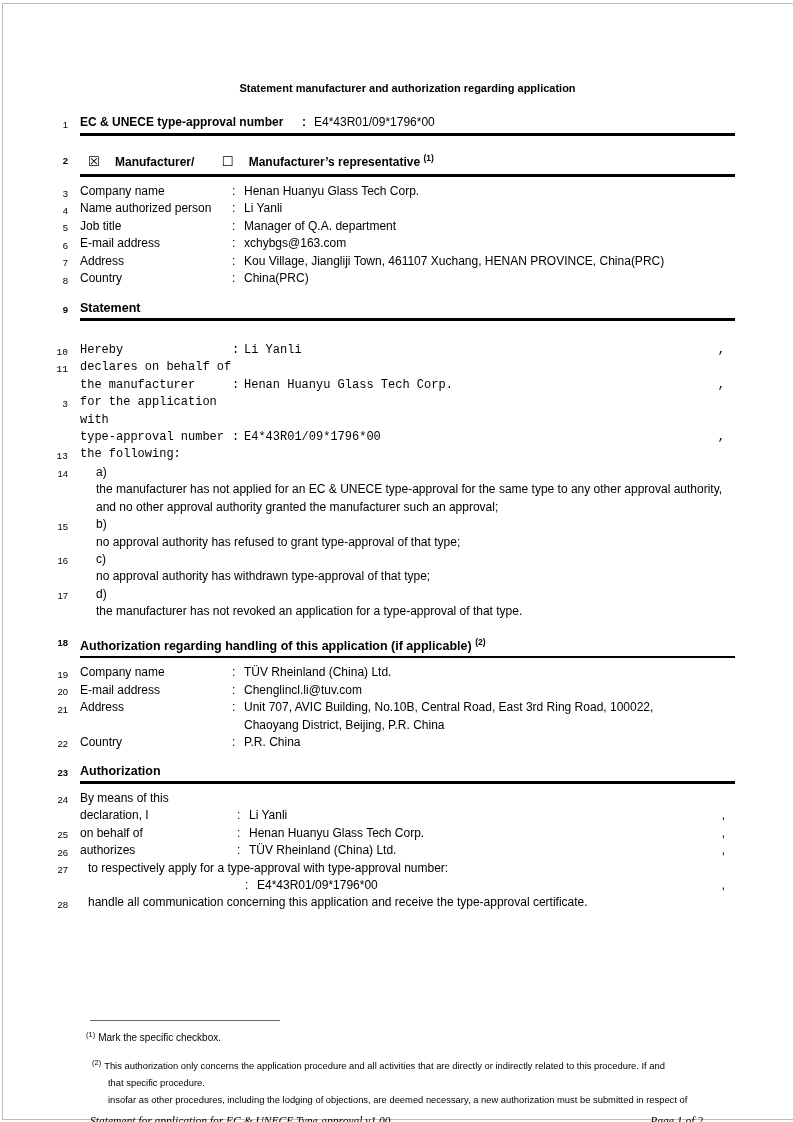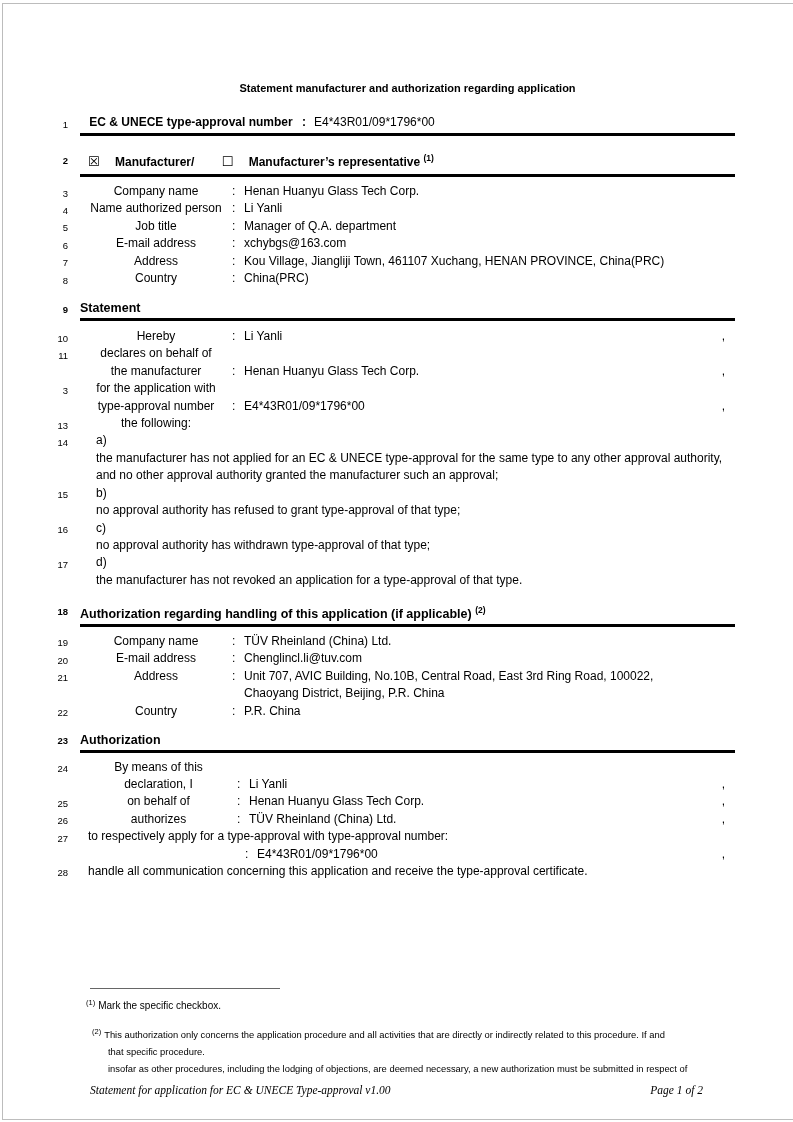--- a/index.html
+++ b/index.html
@@ -9,41 +9,41 @@
     overflow:hidden;
   }
   .edge{position:absolute;top:3px;left:2px;right:0;bottom:2px;
     border-top:1px solid #bcbcbc;border-left:1px solid #bcbcbc;border-bottom:1px solid #bdbdbd;
     pointer-events:none;}
   .content{position:relative;padding:0 58px 0 80px;}
   .title{padding-top:78px;font-size:11px;font-weight:700;text-align:center;line-height:20px;}
   .row{position:relative;font-size:12px;line-height:17.4px;}
   .num{position:absolute;left:-40px;top:1.5px;width:28px;text-align:right;font-size:9.5px;line-height:inherit;}
   .lv{display:flex;}
-  .lbl{flex:none;width:152px;text-align:center;}
+  .lbl{flex:none;width:152px;}
   .lbl.w1{width:222px;font-weight:700;}
   .authsec .lbl{width:157px;}
   .sep{flex:none;width:12px;}
   .sep.b{font-weight:700;}
   .val{flex:none;white-space:pre;}
   .comma{position:absolute;right:10px;top:0;}
   .rule{height:2.6px;background:#000;}
   .heading{font-weight:700;font-size:12.5px;line-height:16px;}
   sup.ref{font-size:8.5px;font-weight:700;}
   .item{display:flex;padding-left:16px;flex-direction:column;}
   .letter{flex:none;width:21px;}
   .itext{flex:1;}
   .indent8{padding-left:8px;}
   .sp27{flex:none;width:165px;}
   .sp21{flex:none;width:164px;}
   .cbrow{font-weight:700;padding-left:8px;}
   .cb{font-size:13px;font-family:"DejaVu Sans",sans-serif;}
   .cblabel{margin-left:12px;}
   .cb2{margin-left:24px;}
-  .mt2{margin-top:2px;}.mt3{margin-top:3px;}.mt6{margin-top:6px;}.mt7{margin-top:7px;}
+  .mt2{margin-top:2px;}.mt3{margin-top:3px;}.mt6{margin-top:6px;}.mt7{margin-top:21px;font-family:Liberation Mono, monospace;}
   .mt12{margin-top:12px;}.mt13{margin-top:13px;}.mt14{margin-top:14px;}.mt16{margin-top:16px;}
   .fnsep{margin-top:108px;margin-left:10px;width:190px;border-top:1px solid #666;height:0;}
   .note1{margin-top:7px;margin-left:6px;font-size:10px;line-height:14px;}
   .note2{margin-top:9px;margin-left:12px;font-size:9.4px;line-height:17px;white-space:nowrap;}
   .note2 .cont{padding-left:16px;}
   .fmarker{font-size:7.5px;vertical-align:super;margin-right:3px;}
   .footer{margin-top:6px;margin-left:10px;margin-right:32px;display:flex;justify-content:space-between;
     font-family:"Liberation Serif","DejaVu Serif",serif;font-style:italic;font-size:11.5px;line-height:15px;}
 </style>
 </head>

